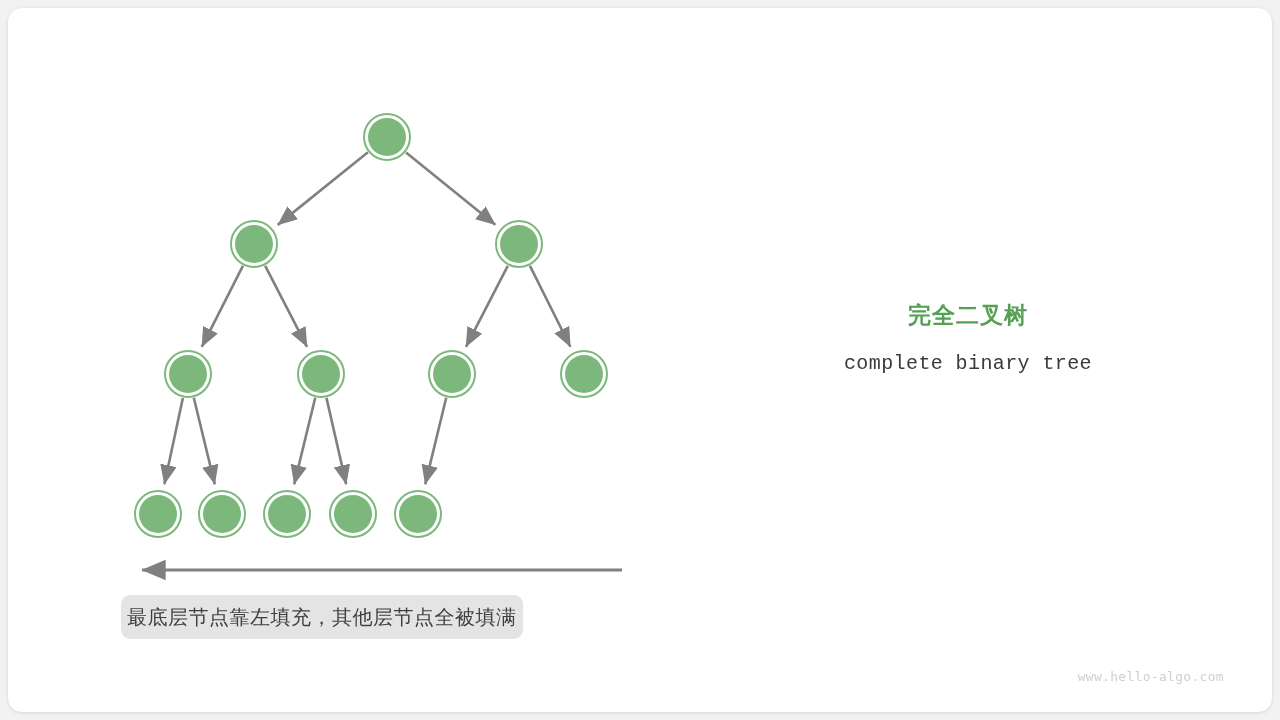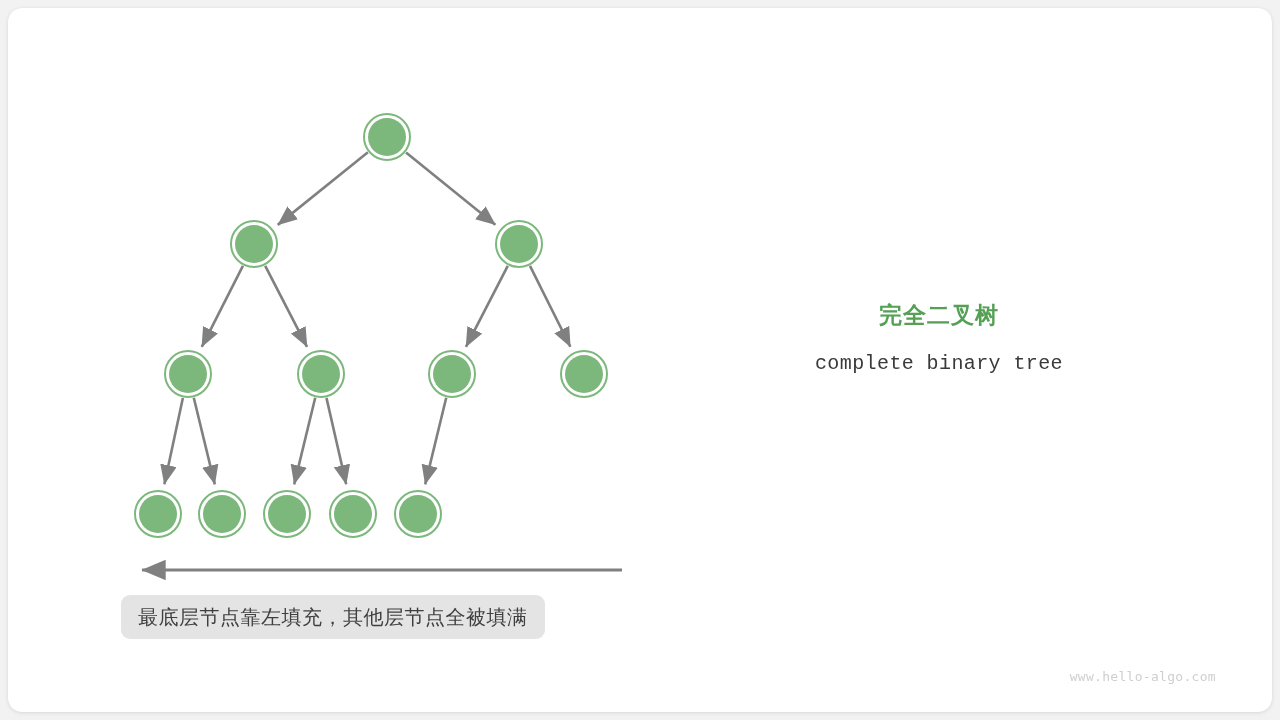--- a/index.html
+++ b/index.html
@@ -31,35 +31,35 @@
     width: 1280px;
     height: 720px;
   }
   .caption-box {
     position: absolute;
     left: 113px;
     top: 587px;
     height: 44px;
     display: flex;
     align-items: center;
-    padding: 0 17px;
+    padding: 0 6px;
     background: #e4e4e4;
     border-radius: 9px;
     box-sizing: border-box;
   }
   .caption-text {
     font-family: "DejaVu Sans", "Liberation Sans", sans-serif;
     font-size: 20px;
     color: #3f3f3f;
     letter-spacing: 0.5px;
     white-space: nowrap;
   }
   .legend-block {
     position: absolute;
-    left: 731px;
+    left: 760px;
     top: 293px;
     width: 400px;
     text-align: center;
   }
   .legend-title {
     font-family: "DejaVu Sans", "Liberation Sans", sans-serif;
     font-size: 23px;
     font-weight: bold;
     color: #55a055;
     letter-spacing: 1px;
@@ -67,21 +67,21 @@
   }
   .legend-subtitle {
     font-family: Liberation Mono, monospace;
     font-size: 20px;
     color: #3a3a3a;
     margin-top: 22px;
     letter-spacing: 0.4px;
   }
   .watermark {
     position: absolute;
-    right: 56px;
+    right: 48px;
     bottom: 28px;
     font-family: "DejaVu Sans Mono", "Liberation Mono", monospace;
     font-size: 13px;
     color: #cfcfcf;
     letter-spacing: 0.3px;
   }
 </style>
 </head>
 <body>
 

